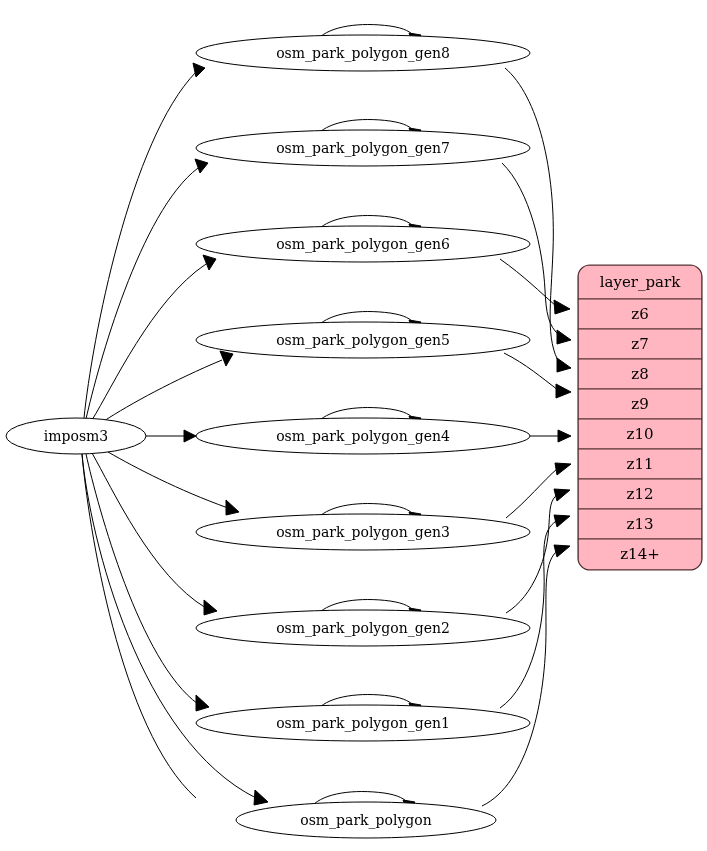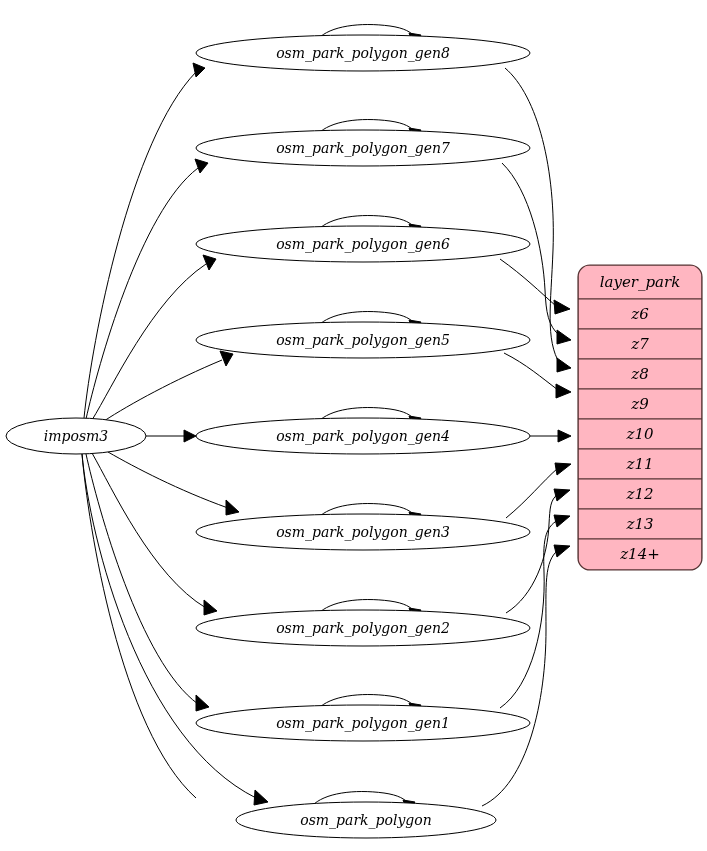--- a/index.html
+++ b/index.html
@@ -10,21 +10,20 @@
   body {
     width: 707px;
     height: 851px;
     font-family: "DejaVu Serif", "Liberation Serif", serif;
     overflow: hidden;
   }
   #graph-root {
     position: relative;
     width: 707px;
     height: 851px;
-    font-style: italic;
   }
   svg#diagram {
     display: block;
     width: 707px;
     height: 851px;
   }
   .node-ellipse {
     fill: #ffffff;
     stroke: #000000;
     stroke-width: 1;

